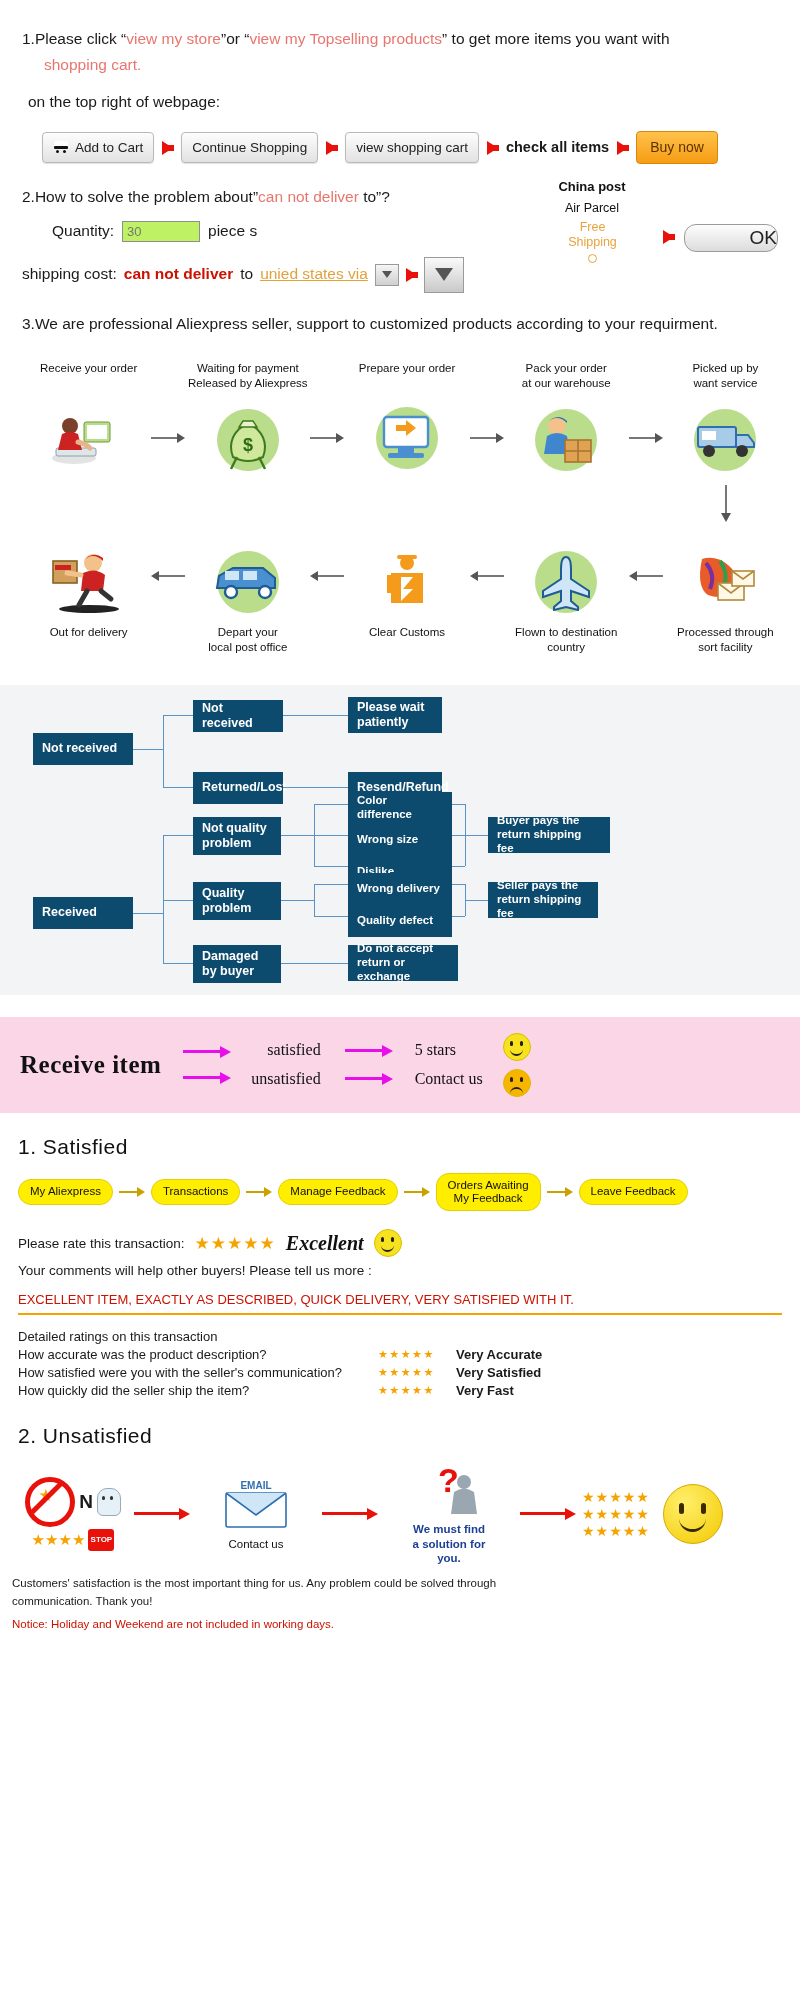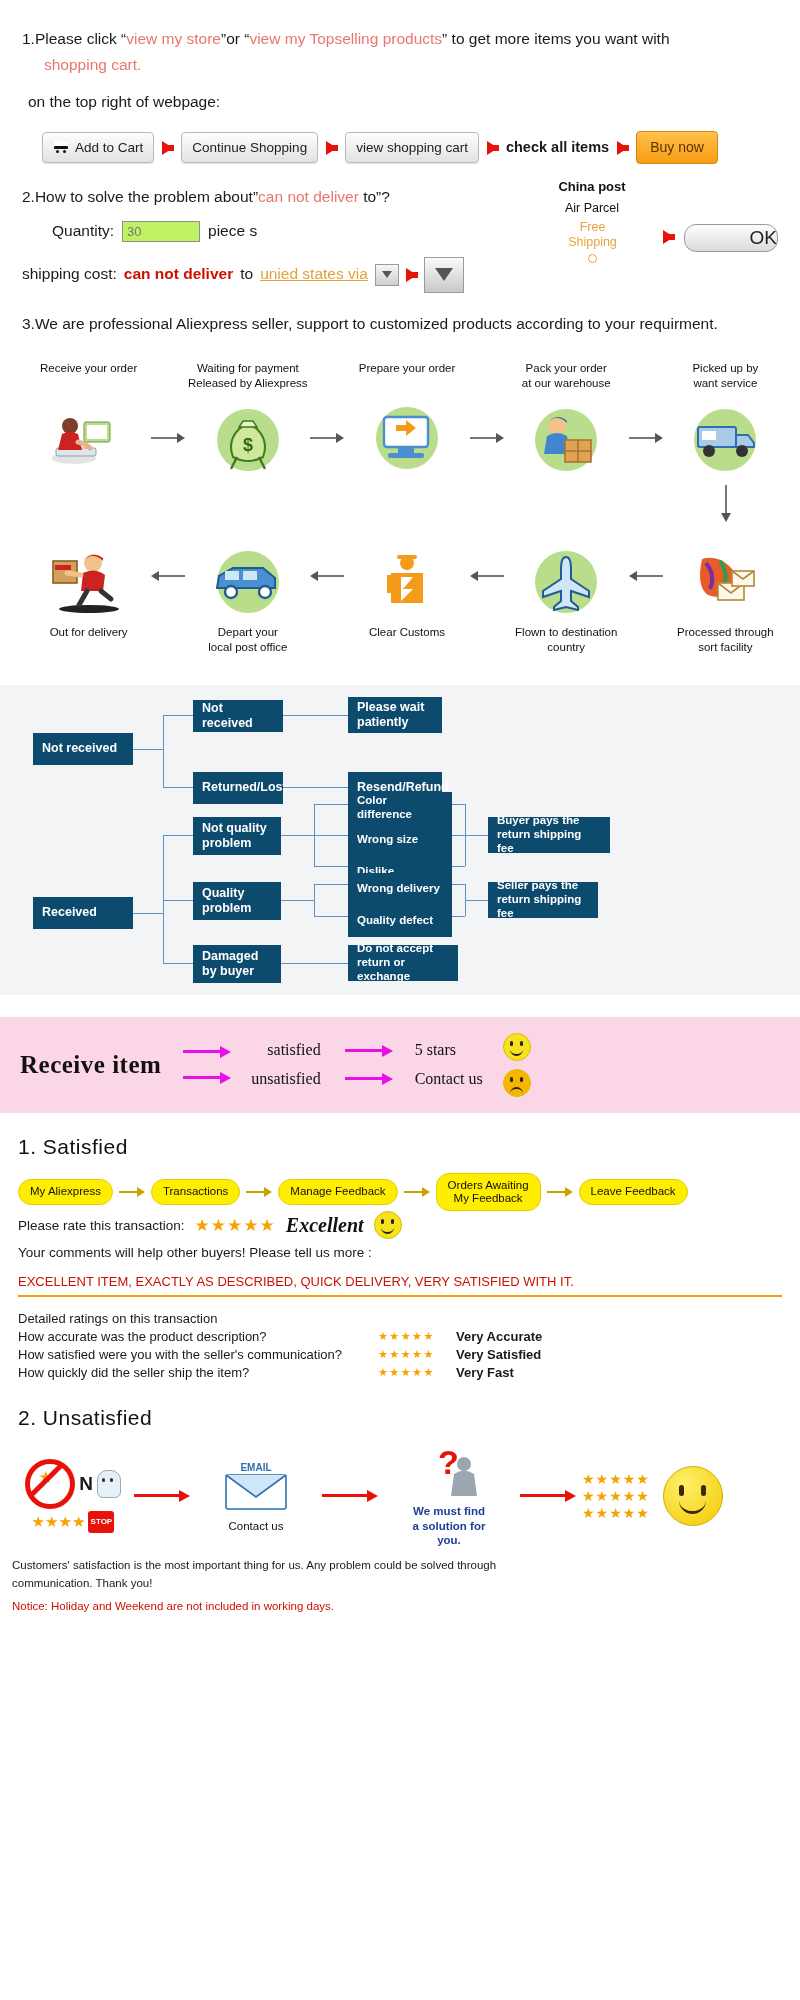--- a/index.html
+++ b/index.html
@@ -128,21 +128,21 @@
   .ychain{display:flex;align-items:center;gap:6px;flex-wrap:nowrap;}
   .ypill{
     background:#ffee00;border:1px solid #e2d000;border-radius:13px;
     padding:5px 11px;font-size:11.5px;color:#111;white-space:nowrap;line-height:1.15;text-align:center;
   }
   .yarr{width:26px;height:10px;position:relative;flex:0 0 auto;}
   .yarr:before{content:"";position:absolute;left:0;top:3.5px;width:19px;height:2px;background:#c9a200;}
   .yarr:after{content:"";position:absolute;right:0;top:0;width:0;height:0;
     border-left:8px solid #c9a200;border-top:5px solid transparent;border-bottom:5px solid transparent;}
 
-  .rateline{display:flex;align-items:center;gap:10px;margin-top:0;font-size:13.5px;}
+  .rateline{display:flex;align-items:center;gap:10px;margin-top:18px;font-size:13.5px;}
   .stars{color:#f5a300;font-size:17px;letter-spacing:1px;}
   .excellent{font-family:"Liberation Serif",serif;font-style:italic;font-weight:bold;font-size:20px;color:#111;}
   .cmt{font-size:13.5px;margin-top:6px;}
   .cmtbox{color:#cc1100;font-size:13px;border-bottom:2px solid #f5a300;padding:8px 0 6px 0;margin-top:6px;}
   .detail{margin-top:14px;font-size:13px;}
   .drow{display:flex;align-items:center;margin-top:3px;}
   .dq{flex:0 0 360px;font-size:13px;}
   .dstars{color:#f5a300;font-size:11px;letter-spacing:1.5px;width:78px;}
   .dlabel{font-size:13px;font-weight:bold;}
 

